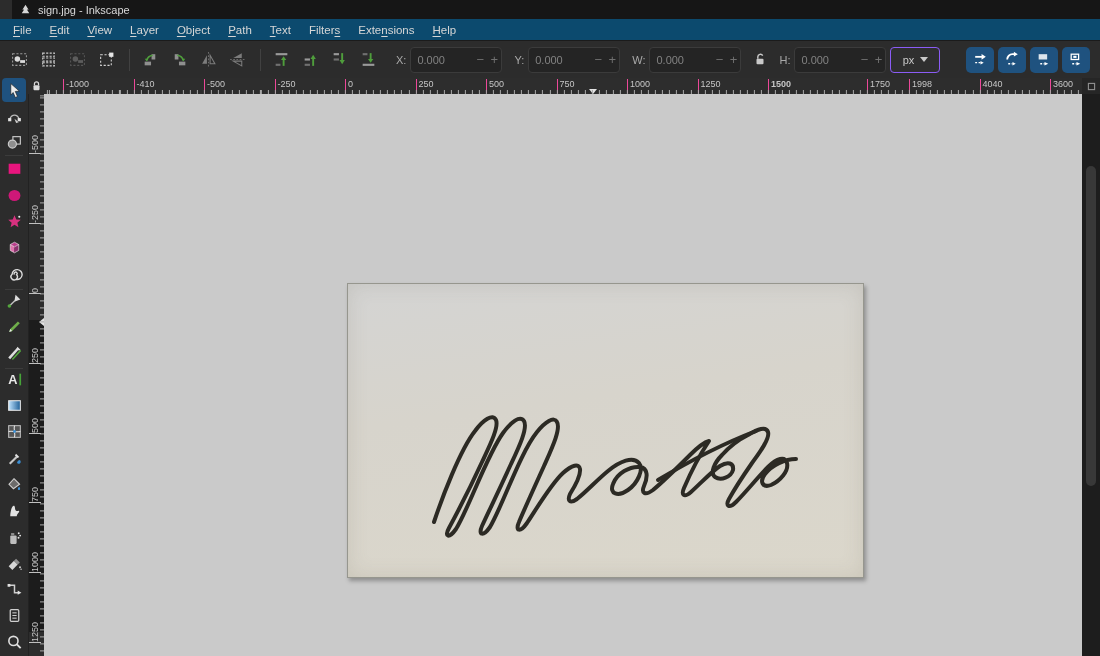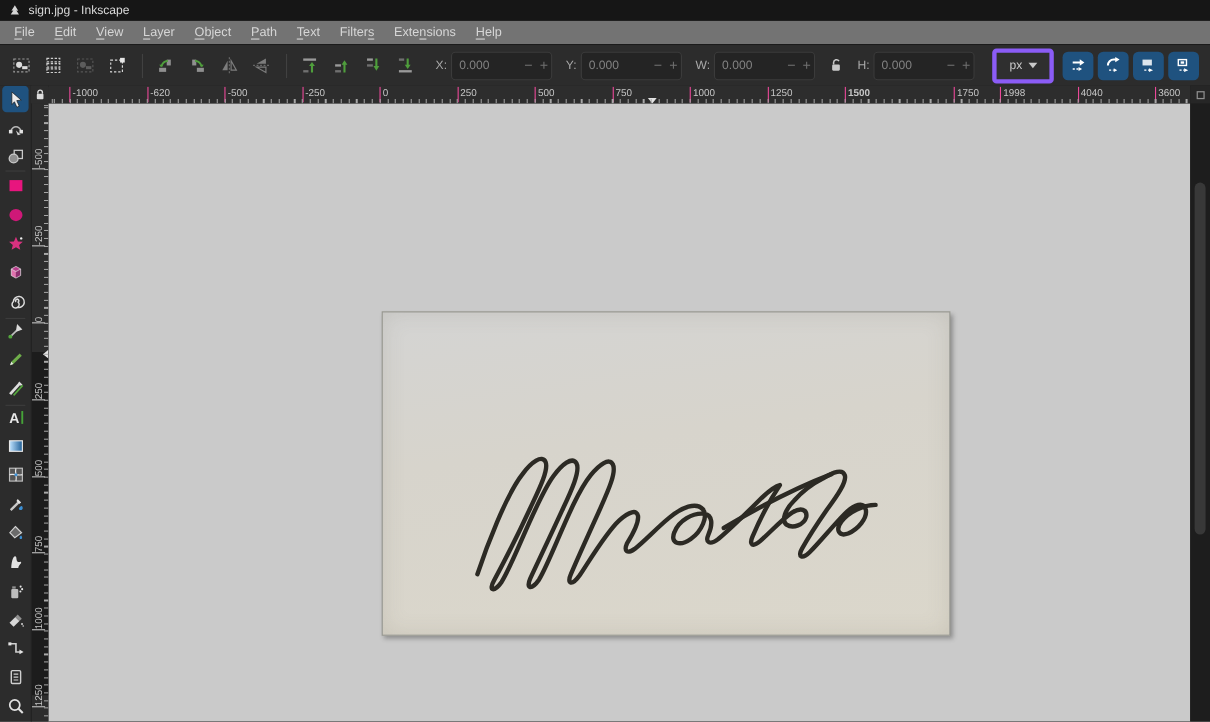--- a/index.html
+++ b/index.html
@@ -1,46 +1,46 @@
 <!DOCTYPE html>
 <html style="--accent: #1f527f;"><head>
 <meta charset="utf-8">
 <style>
   html,body{margin:0;padding:0;}
   body{width:1100px;height:656px;overflow:hidden;background:#2c2c2c;
        font-family:"Liberation Sans",sans-serif;-webkit-font-smoothing:antialiased;}
   .window{position:relative;width:1100px;height:656px;background:#2c2c2c;}
 
   
-  .titlebar{position:absolute;left:0;top:0;right:0;height:19px;background:#161616;
+  .titlebar{position:absolute;left:12px;top:0;right:0;height:19px;background:#161616;
             display:flex;align-items:center;gap:7px;padding-left:8px;
             color:#d9d9d9;font-size:11px;}
   
-  .menubar{position:absolute;left:0;top:19px;right:0;height:21px;background:#737373;
+  .menubar{position:absolute;left:0;top:19px;right:0;height:21px;background:#0c4a6e;
            display:flex;align-items:center;padding-left:4px;color:#d6d6d6;font-size:11.5px;
            border-bottom:1px solid #1b1b1b;}
   .menu-item{padding:2px 9px;cursor:default;}
   .menu-item u{text-underline-offset:2px;}
 
   
   .toolbar{position:absolute;left:0;top:41px;right:0;height:37px;background:#2c2c2c;
            border-bottom:1px solid #1d1d1d;display:flex;align-items:center;padding:0 6px;}
   .tbtn{width:27px;height:26px;border-radius:4px;display:flex;align-items:center;
         justify-content:center;margin-right:2px;}
   .sep{width:1px;height:22px;background:#414141;margin:0 7px;}
   .field{display:flex;align-items:center;gap:4px;margin-left:12px;}
   .flabel{color:#a9a9a9;font-size:11px;}
   .entry{display:flex;align-items:center;height:24px;width:90px;background:#242424;
          border:1px solid #3b3b3b;border-radius:4px;}
   .entry .val{flex:1;padding-left:6px;color:#828282;font-size:11px;}
   .entry .sp{color:#707070;font-size:13px;width:14px;text-align:center;}
   .lockwrap{margin-left:12px;display:flex;align-items:center;}
   .unitbox{display:flex;align-items:center;justify-content:center;gap:6px;height:24px;
-           width:48px;background:#2f2f2f;border:4px solid #8b5cf6;border-radius:4px;
-           color:#c9c9c9;font-size:11px;margin-left:16px;}
+           width:48px;background:#2f2f2f;border:1px solid #8b5cf6;border-radius:4px;
+           color:#c9c9c9;font-size:11px;margin-left:4px;}
   .caret-down{width:0;height:0;border-left:4px solid transparent;
               border-right:4px solid transparent;border-top:5px solid #c9c9c9;}
   .bluegroup{margin-left:auto;display:flex;align-items:center;gap:4px;padding-right:4px;}
   .bluebtn{width:28px;height:26px;border-radius:5px;background:var(--accent,#1f527f);
            display:flex;align-items:center;justify-content:center;}
 
   
   .toolbox{position:absolute;left:0;top:78px;bottom:0;width:28px;background:#2c2c2c;
            border-right:1px solid #222;display:flex;flex-direction:column;align-items:center;
            overflow:hidden;z-index:3;}
@@ -441,21 +441,21 @@
 
   <div class="corner">
     <svg width="11" height="12" viewBox="0 0 16 16">
         <path d="M5 7 V5 a3 3 0 0 1 6 0 V7" fill="none" stroke="#dcdcdc" stroke-width="1.8"></path>
         <rect x="3.6" y="7" width="8.8" height="7" rx="1.2" fill="#dcdcdc"></rect>
       </svg>
   </div>
 
   <div class="hruler" id="hruler">
       <span class="hlab" style="left: 19px;">-1000</span>
-      <span class="hlab" style="left: 89.5px;">-620</span>
+      <span class="hlab" style="left: 89.5px;">-410</span>
       <span class="hlab" style="left: 160px;">-500</span>
       <span class="hlab" style="left: 230.5px;">-250</span>
       <span class="hlab" style="left: 301px;">0</span>
       <span class="hlab" style="left: 371.5px;">250</span>
       <span class="hlab" style="left: 442px;">500</span>
       <span class="hlab" style="left: 512.5px;">750</span>
       <span class="hlab" style="left: 583px;">1000</span>
       <span class="hlab" style="left: 653.5px;">1250</span>
       <span class="hlab" style="left: 724px; font-weight: bold;">1500</span>
       <span class="hlab" style="left: 823px;">1750</span>

